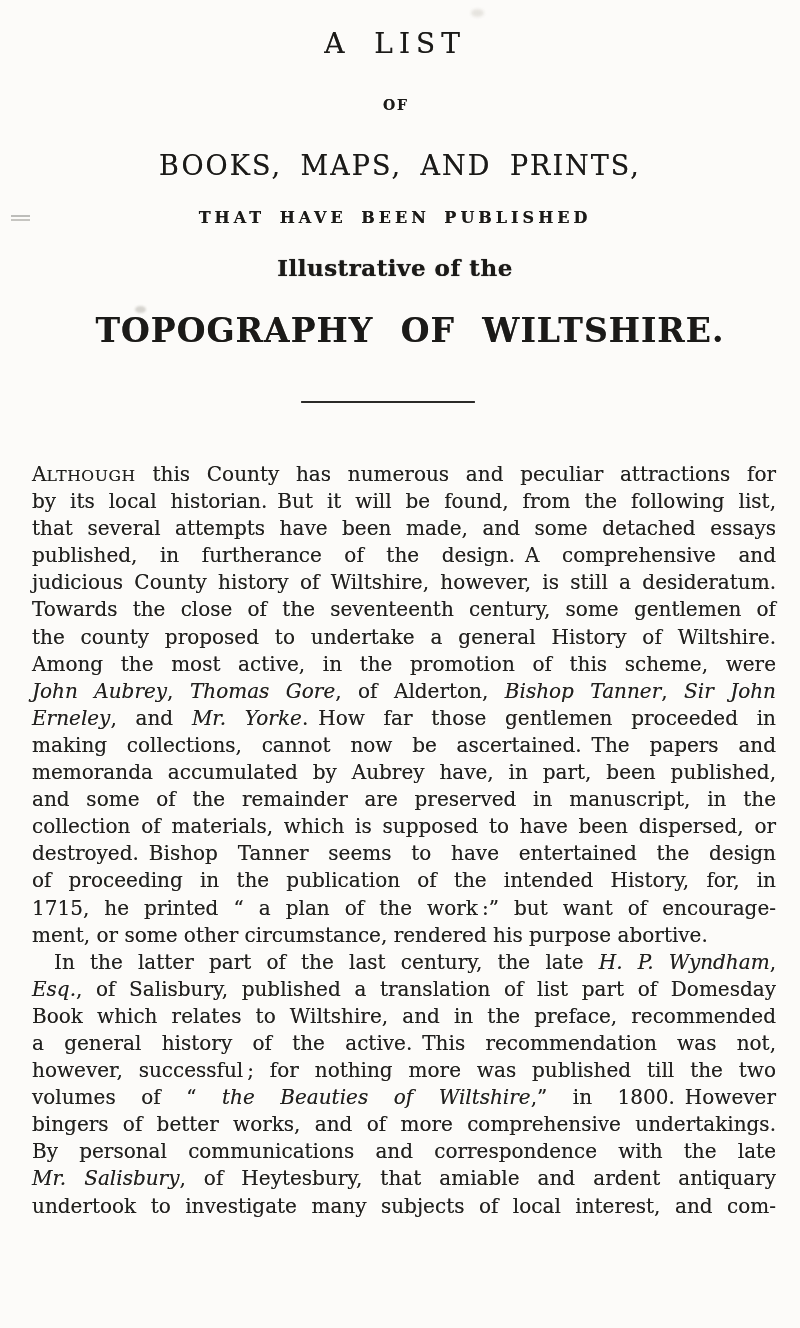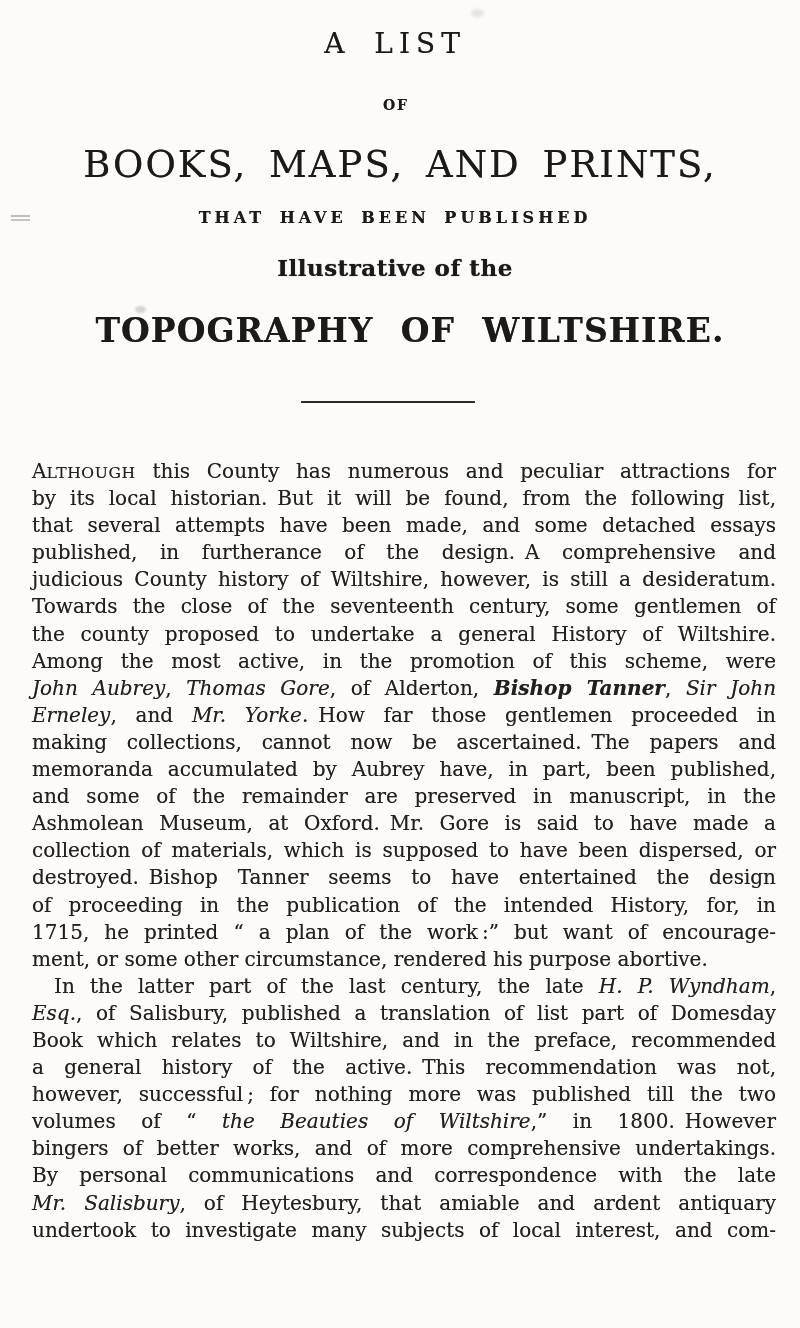--- a/index.html
+++ b/index.html
@@ -30,22 +30,22 @@
     transform: translateX(-5px);
   }
   .h-of {
     top: 97px;
     font-size: 14px;
     letter-spacing: 2px;
     font-weight: 700;
     transform: translateX(-4px);
   }
   .h-books {
-    top: 143px;
-    font-size: 37px;
+    top: 150px;
+    font-size: 27px;
     letter-spacing: 2px;
     word-spacing: 8px;
     transform: translateX(0px);
   }
   .h-published {
     top: 208px;
     font-size: 16px;
     font-weight: 700;
     letter-spacing: 4px;
     word-spacing: 5px;
@@ -78,35 +78,35 @@
     border-radius: 1px;
     box-shadow: 0 0 0.5px rgba(40,40,38,0.8);
   }
   
   .body-text {
     position: absolute;
     left: 32px;
     top: 456px;
     width: 744px;
     font-size: 20px;
-    line-height: 31px;
+    line-height: 37px;
     color: #21201e;
     text-shadow: 0 0 0.5px rgba(30,29,27,0.55);
   }
   .line {
     text-align: justify;
     text-align-last: justify;
     height: 27.1px;
     overflow: visible;
   }
   .line.end { text-align-last: left; }
   .line.indent { text-indent: 22px; }
   .s-r { font-style: normal; }
   .s-i { font-style: italic; }
-  .s-bi { font-style: italic; font-weight: 700; }
+  .s-bi { font-style: italic; font-weight: 400; }
   .s-sc { font-size: 0.78em; letter-spacing: 0.6px; }
   
   .artifact { position: absolute; filter: blur(0.6px); }
   .a-smudge-left {
     left: 11px; top: 214px; width: 19px; height: 8px;
     background:
       linear-gradient(to bottom,
         transparent 0 1px, #bdbdba 1px 3px,
         transparent 3px 5px, #c6c5c1 5px 7px, transparent 7px);
   }
@@ -145,21 +145,20 @@
       <div class="line"><span class="s-r">published, in furtherance of the design. A comprehensive and</span></div>
       <div class="line"><span class="s-r">judicious County history of Wiltshire, however, is still a desideratum.</span></div>
       <div class="line"><span class="s-r">Towards the close of the seventeenth century, some gentlemen of</span></div>
       <div class="line"><span class="s-r">the county proposed to undertake a general History of Wiltshire.</span></div>
       <div class="line"><span class="s-r">Among the most active, in the promotion of this scheme, were</span></div>
       <div class="line"><span class="s-i">John Aubrey</span><span class="s-r">, </span><span class="s-i">Thomas Gore</span><span class="s-r">, of Alderton, </span><span class="s-bi">Bishop Tanner</span><span class="s-r">, </span><span class="s-i">Sir John</span></div>
       <div class="line"><span class="s-i">Erneley</span><span class="s-r">, and </span><span class="s-i">Mr. Yorke</span><span class="s-r">. How far those gentlemen proceeded in</span></div>
       <div class="line"><span class="s-r">making collections, cannot now be ascertained. The papers and</span></div>
       <div class="line"><span class="s-r">memoranda accumulated by Aubrey have, in part, been published,</span></div>
       <div class="line"><span class="s-r">and some of the remainder are preserved in manuscript, in the</span></div>
-      <div class="line"><span class="s-r">Ashmolean Museum, at Oxford. Mr. Gore is said to have made a</span></div>
       <div class="line"><span class="s-r">collection of materials, which is supposed to have been dispersed, or</span></div>
       <div class="line"><span class="s-r">destroyed. Bishop Tanner seems to have entertained the design</span></div>
       <div class="line"><span class="s-r">of proceeding in the publication of the intended History, for, in</span></div>
       <div class="line"><span class="s-r">1715, he printed “ a plan of the work :” but want of encourage-</span></div>
       <div class="line end"><span class="s-r">ment, or some other circumstance, rendered his purpose abortive.</span></div>
       <div class="line indent"><span class="s-r">In the latter part of the last century, the late </span><span class="s-i">H. P. Wyndham</span><span class="s-r">,</span></div>
       <div class="line"><span class="s-i">Esq.</span><span class="s-r">, of Salisbury, published a translation of list part of Domesday</span></div>
       <div class="line"><span class="s-r">Book which relates to Wiltshire, and in the preface, recommended</span></div>
       <div class="line"><span class="s-r">a general history of the active. This recommendation was not,</span></div>
       <div class="line"><span class="s-r">however, successful ; for nothing more was published till the two</span></div>

